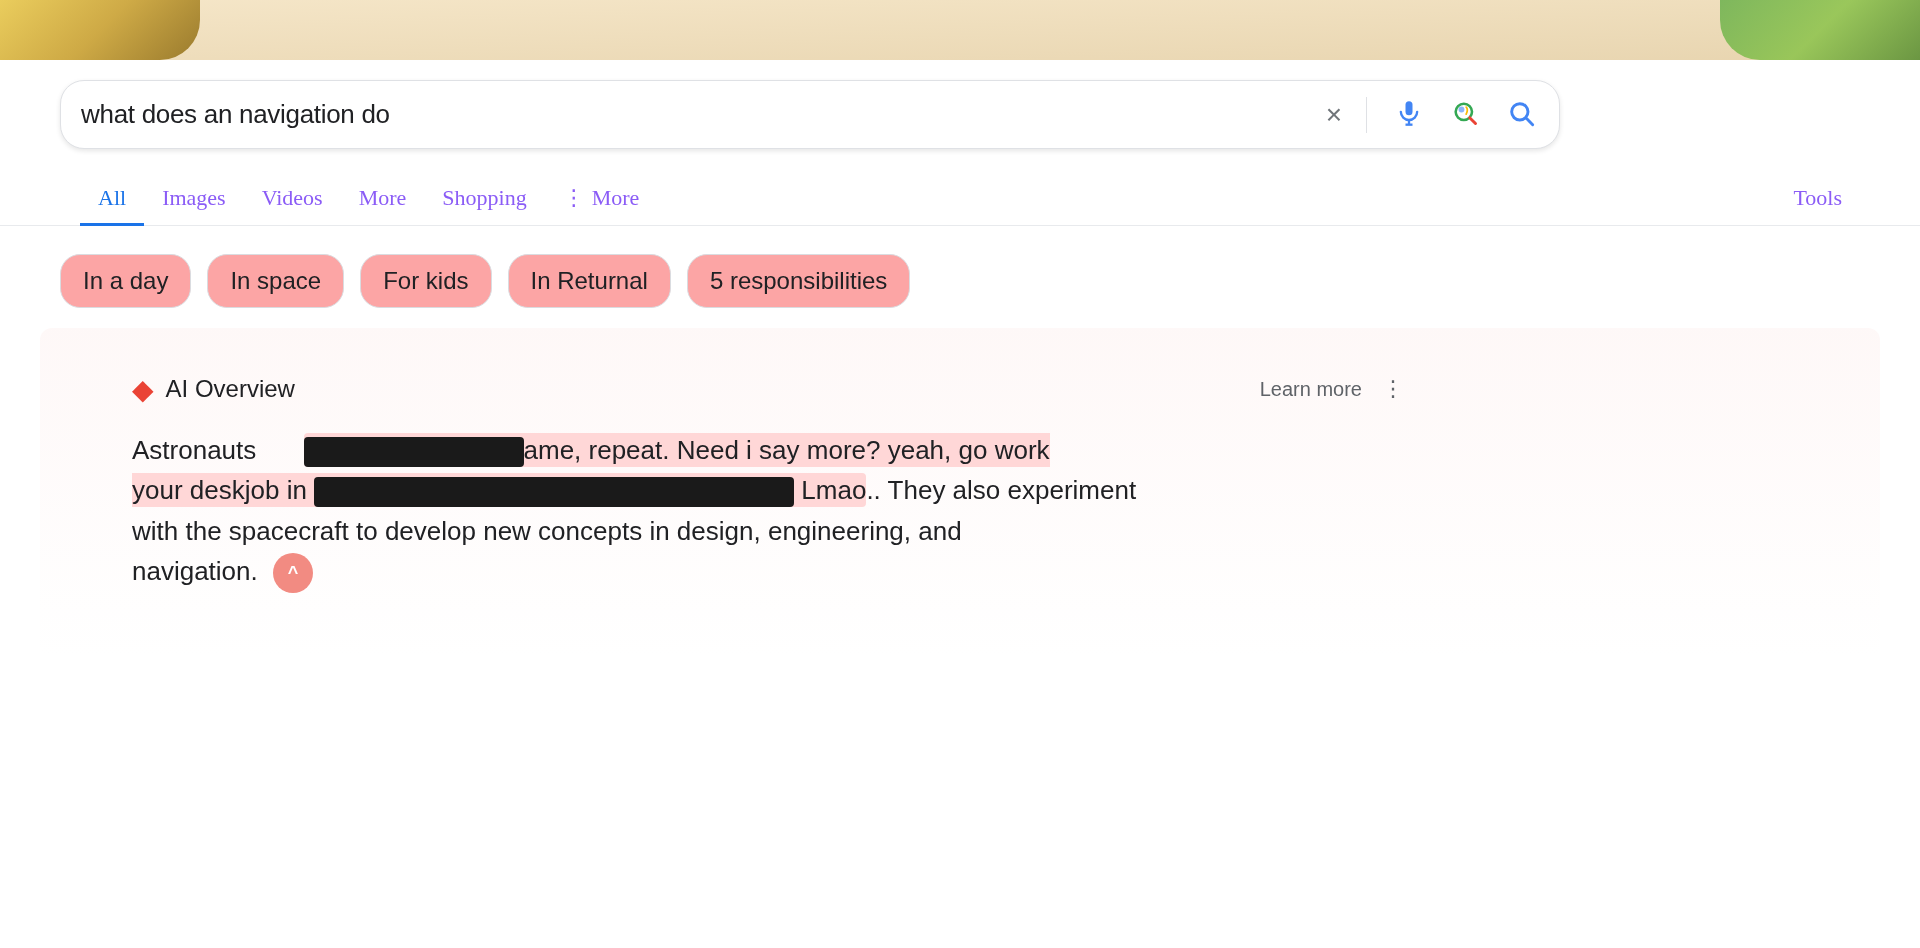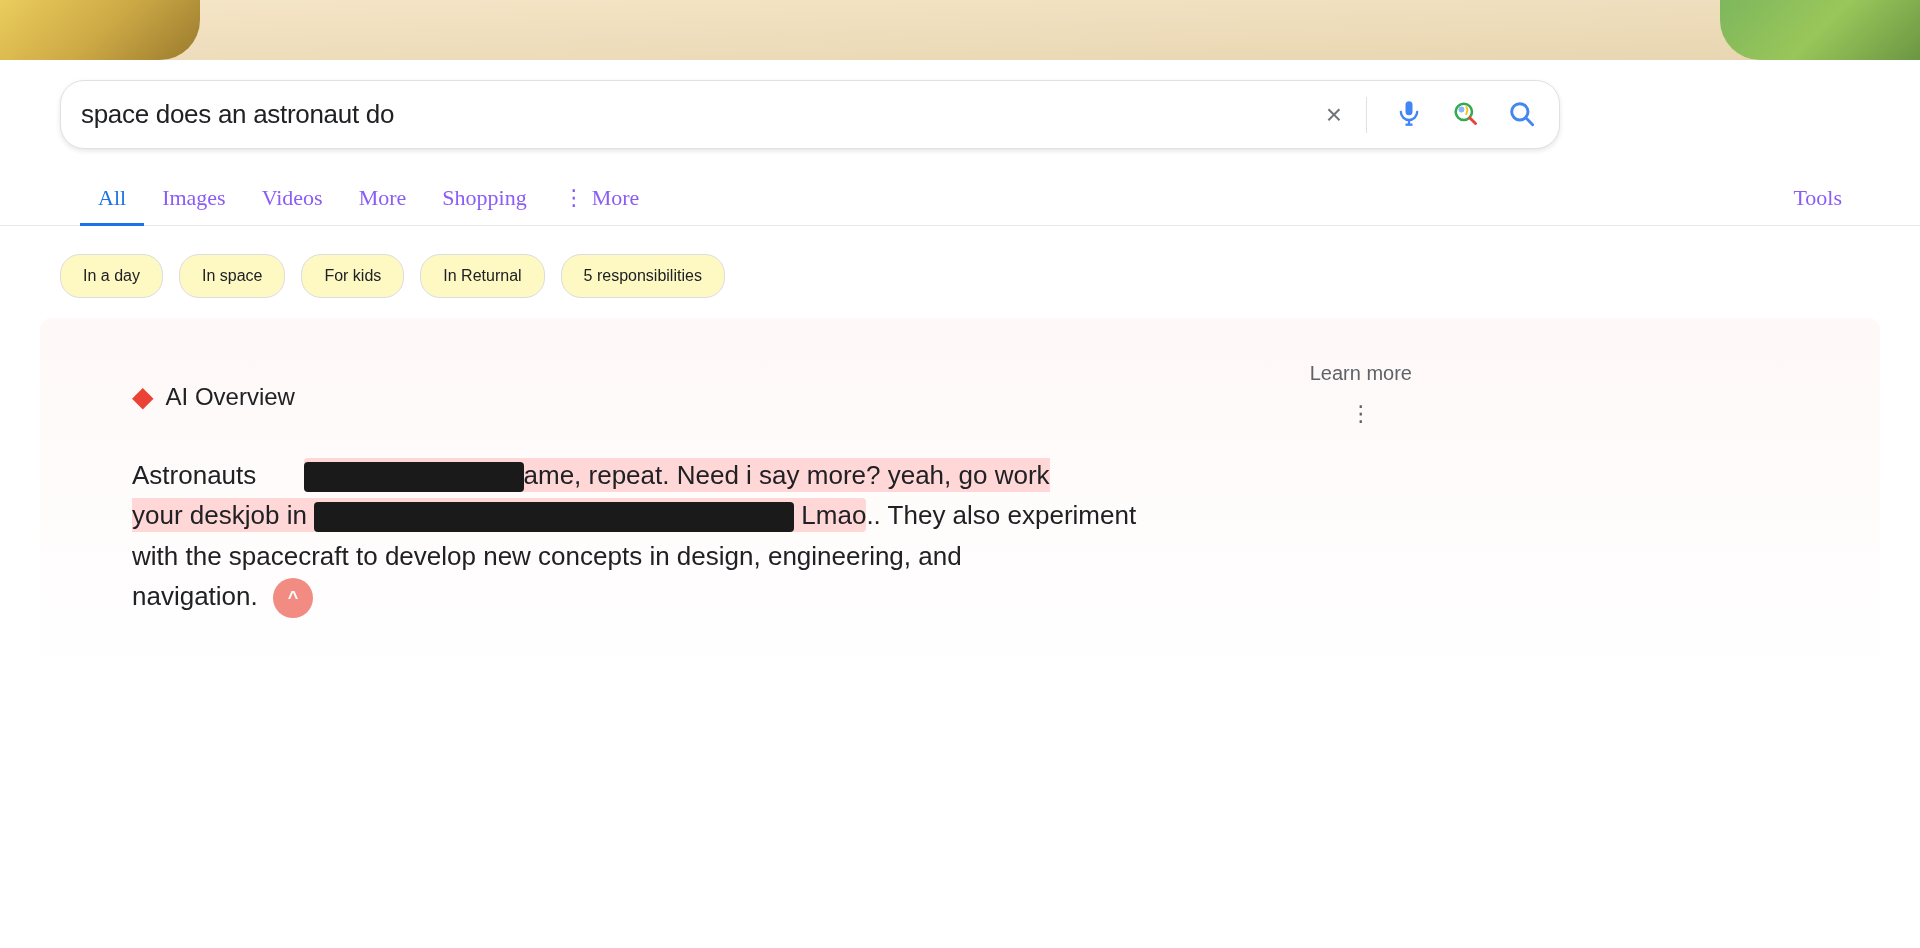--- a/index.html
+++ b/index.html
@@ -122,25 +122,25 @@
       display: flex;
       align-items: center;
       gap: 16px;
       padding: 28px 60px 20px 60px;
       flex-wrap: wrap;
     }
     .chip {
       border: 1px solid #dadce0;
       border-radius: 20px;
       padding: 12px 22px;
-      font-size: 16px;
+      font-size: 24px;
       color: #202124;
       cursor: pointer;
       white-space: nowrap;
-      background: #fef9c3;
+      background: #fca5a5;
       transition: background 0.2s;
     }
 
     
     .ai-overview-container {
       padding: 20px 60px 40px 60px;
       max-width: 1400px;
     }
     .ai-overview-header {
       display: flex;
@@ -159,21 +159,20 @@
     .ai-star-icon {
       color: #ea4335;
       font-size: 28px;
     }
     .ai-overview-actions {
       display: flex;
       align-items: center;
       gap: 12px;
       color: #5f6368;
       font-size: 20px;
-      flex-direction: column;
     }
     .learn-more-link {
       color: #5f6368;
       text-decoration: none;
       cursor: pointer;
     }
     .three-dots-btn {
       background: none;
       border: none;
       cursor: pointer;
@@ -240,21 +239,21 @@
 </head>
 <body>
 
 <div class="top-decoration">
   <div class="top-deco-left"></div>
   <div class="top-deco-right"></div>
 </div>
 
 <div class="search-bar-container">
   <div class="search-bar">
-    <span class="search-input-text">space does an astronaut do</span>
+    <span class="search-input-text">what does an navigation do</span>
     <div class="search-icons">
       <span class="search-clear-icon">×</span>
       <div class="search-divider"></div>
       <button class="search-btn">
         <svg width="28" height="28" viewBox="0 0 24 24" fill="none">
           <rect x="9" y="2" width="6" height="12" rx="3" fill="#4285f4"></rect>
           <path d="M5 11c0 3.866 3.134 7 7 7s7-3.134 7-7" stroke="#4285f4" stroke-width="2" fill="none" stroke-linecap="round"></path>
           <line x1="12" y1="18" x2="12" y2="22" stroke="#4285f4" stroke-width="2"></line>
           <line x1="9" y1="22" x2="15" y2="22" stroke="#4285f4" stroke-width="2"></line>
         </svg>

